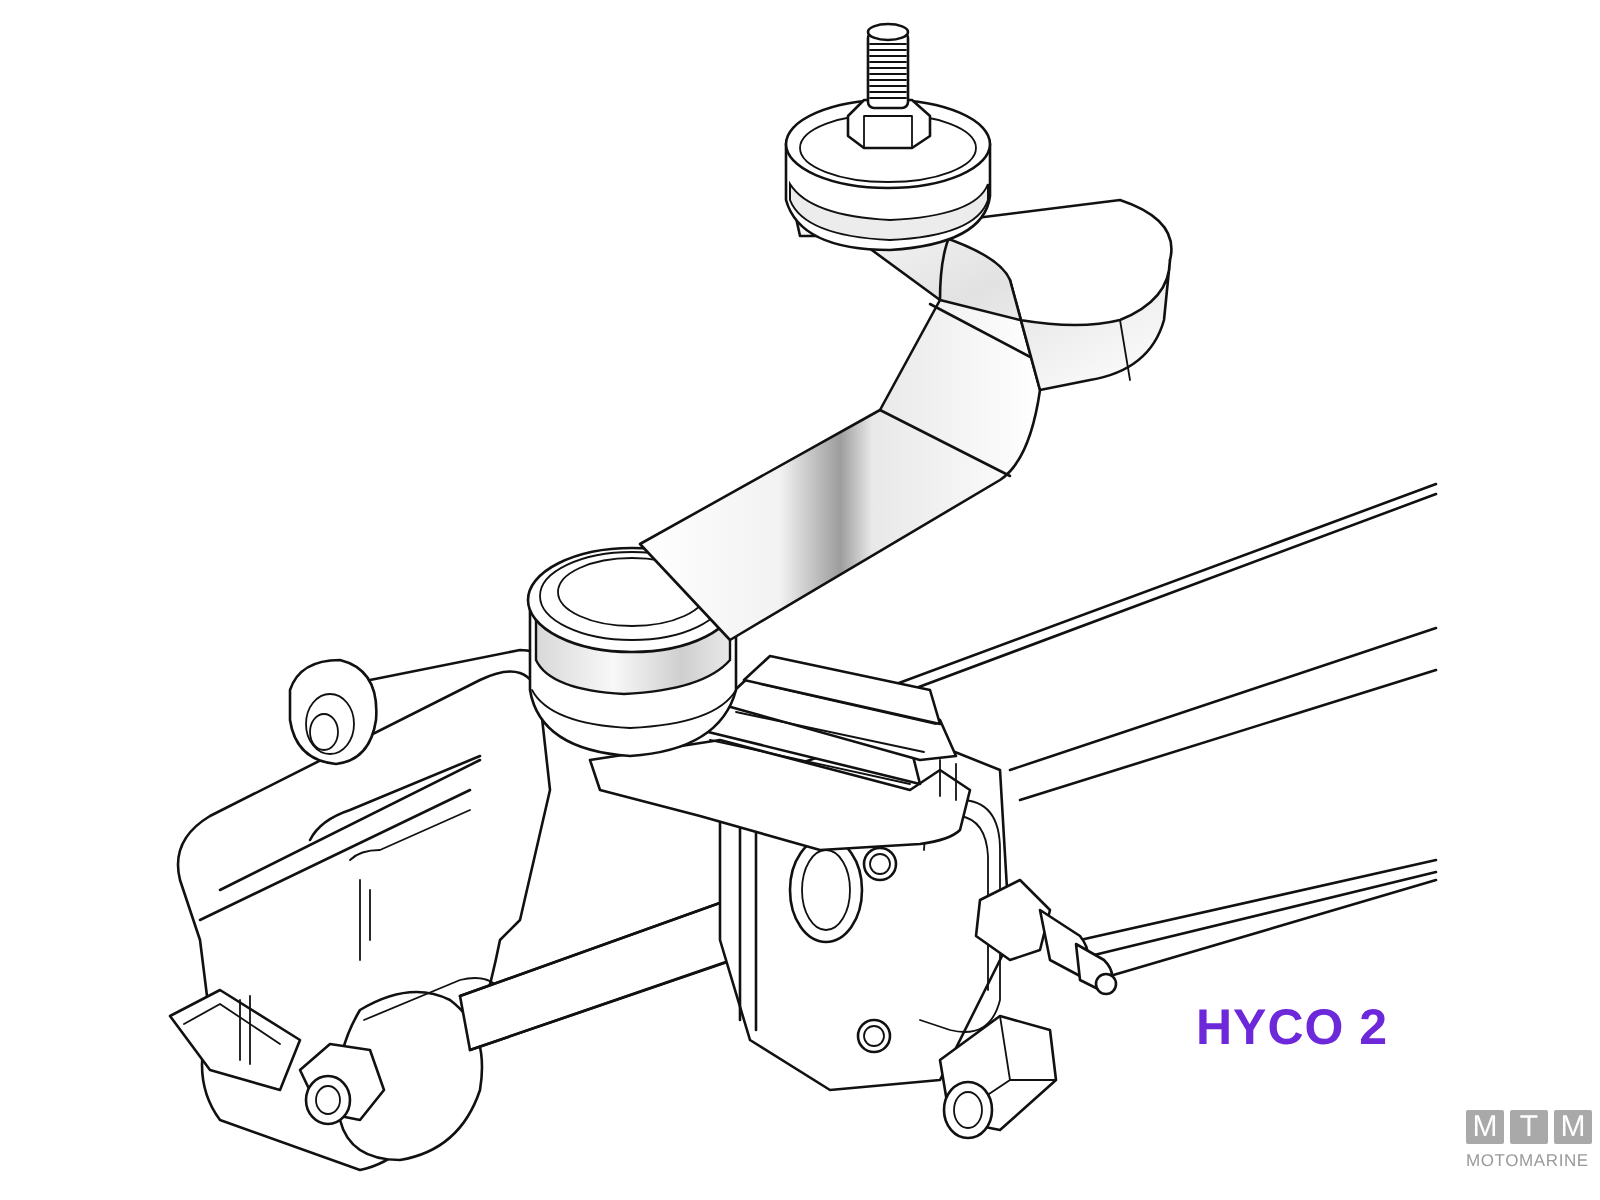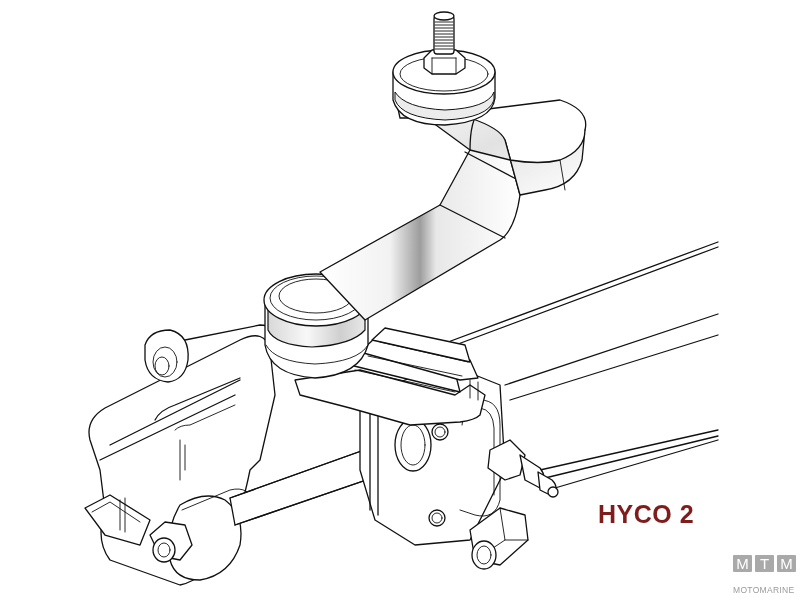--- a/index.html
+++ b/index.html
@@ -1,25 +1,25 @@
 <!DOCTYPE html>
 <html><head>
 <meta charset="utf-8">
 <style>
   html, body { margin: 0; padding: 0; background: #ffffff; }
   body { width: 800px; height: 600px; position: relative; overflow: hidden; font-family: "Liberation Sans", sans-serif; }
   #stage { position: absolute; left: 0; top: 0; width: 800px; height: 600px; }
   .ln { fill: none; stroke: #111; stroke-width: 1.3; stroke-linejoin: round; stroke-linecap: round; }
   .lnt { fill: none; stroke: #111; stroke-width: 0.9; stroke-linejoin: round; stroke-linecap: round; }
   .fw { fill: #fff; stroke: #111; stroke-width: 1.3; stroke-linejoin: round; }
-  .label { position: absolute; left: 598px; top: 500px; font-family: "Liberation Sans", sans-serif; font-weight: bold; font-size: 25px; color: #7f1d1d; letter-spacing: 0.5px; }
+  .label { position: absolute; left: 598px; top: 500px; font-family: "Liberation Sans", sans-serif; font-weight: bold; font-size: 25px; color: #6d28d9; letter-spacing: 0.5px; }
   .wm { position: absolute; left: 733px; top: 555px; width: 64px; height: 42px; }
   .wm-boxes { display: flex; gap: 3px; }
   .wm-box { width: 19px; height: 17px; background: #a9a9a9; color: #fff; font-family: "Liberation Sans", sans-serif; font-size: 15px; line-height: 17px; text-align: center; border-radius: 1px; }
-  .wm-text { font-family: "Liberation Sans", sans-serif; font-size: 8.5px; color: #9a9a9a; letter-spacing: 0.3px; margin-top: 13px; }
+  .wm-text { font-family: "Liberation Sans", sans-serif; font-size: 8.5px; color: #9a9a9a; letter-spacing: 0.3px; margin-top: 3px; }
 </style>
 </head>
 <body>
 
 <div id="stage">
 <svg width="800" height="600" viewBox="0 0 800 600" xmlns="http://www.w3.org/2000/svg">
   <defs>
     <linearGradient id="armShade" x1="0" y1="0" x2="1" y2="0">
       <stop offset="0" stop-color="#ffffff"></stop>
       <stop offset="0.35" stop-color="#f2f2f2"></stop>

